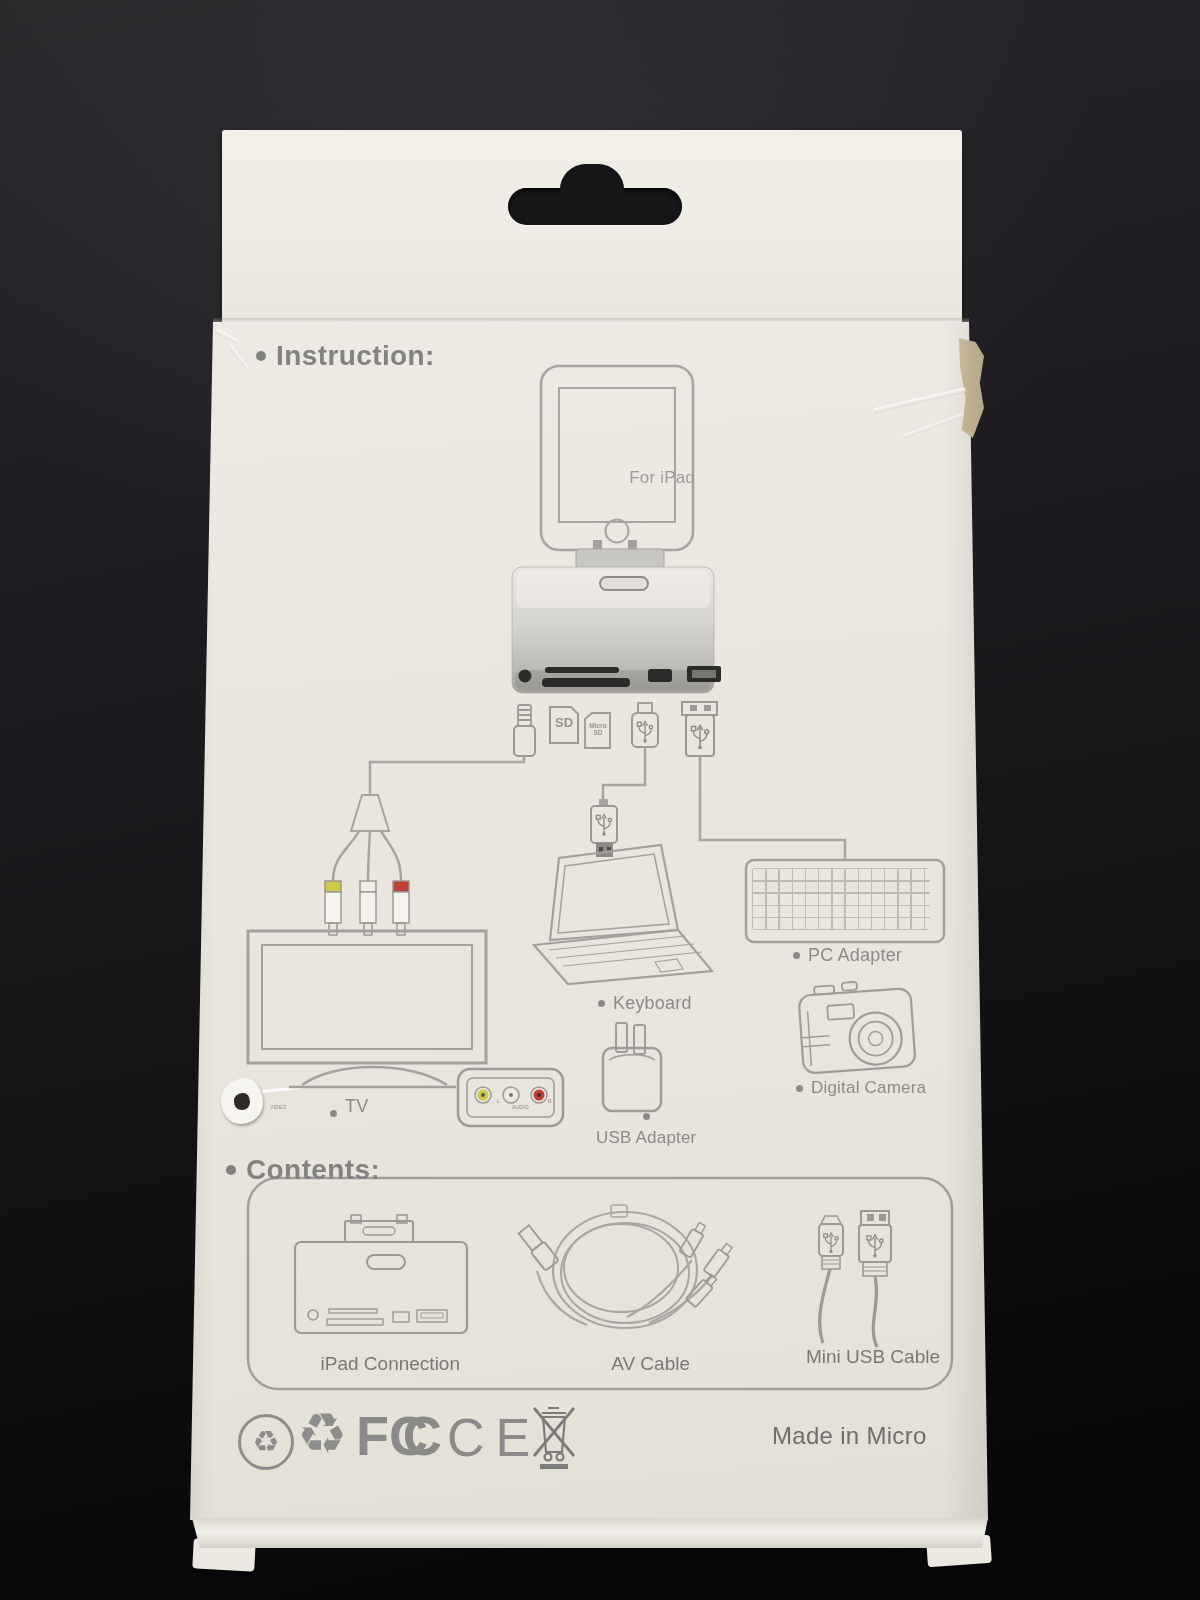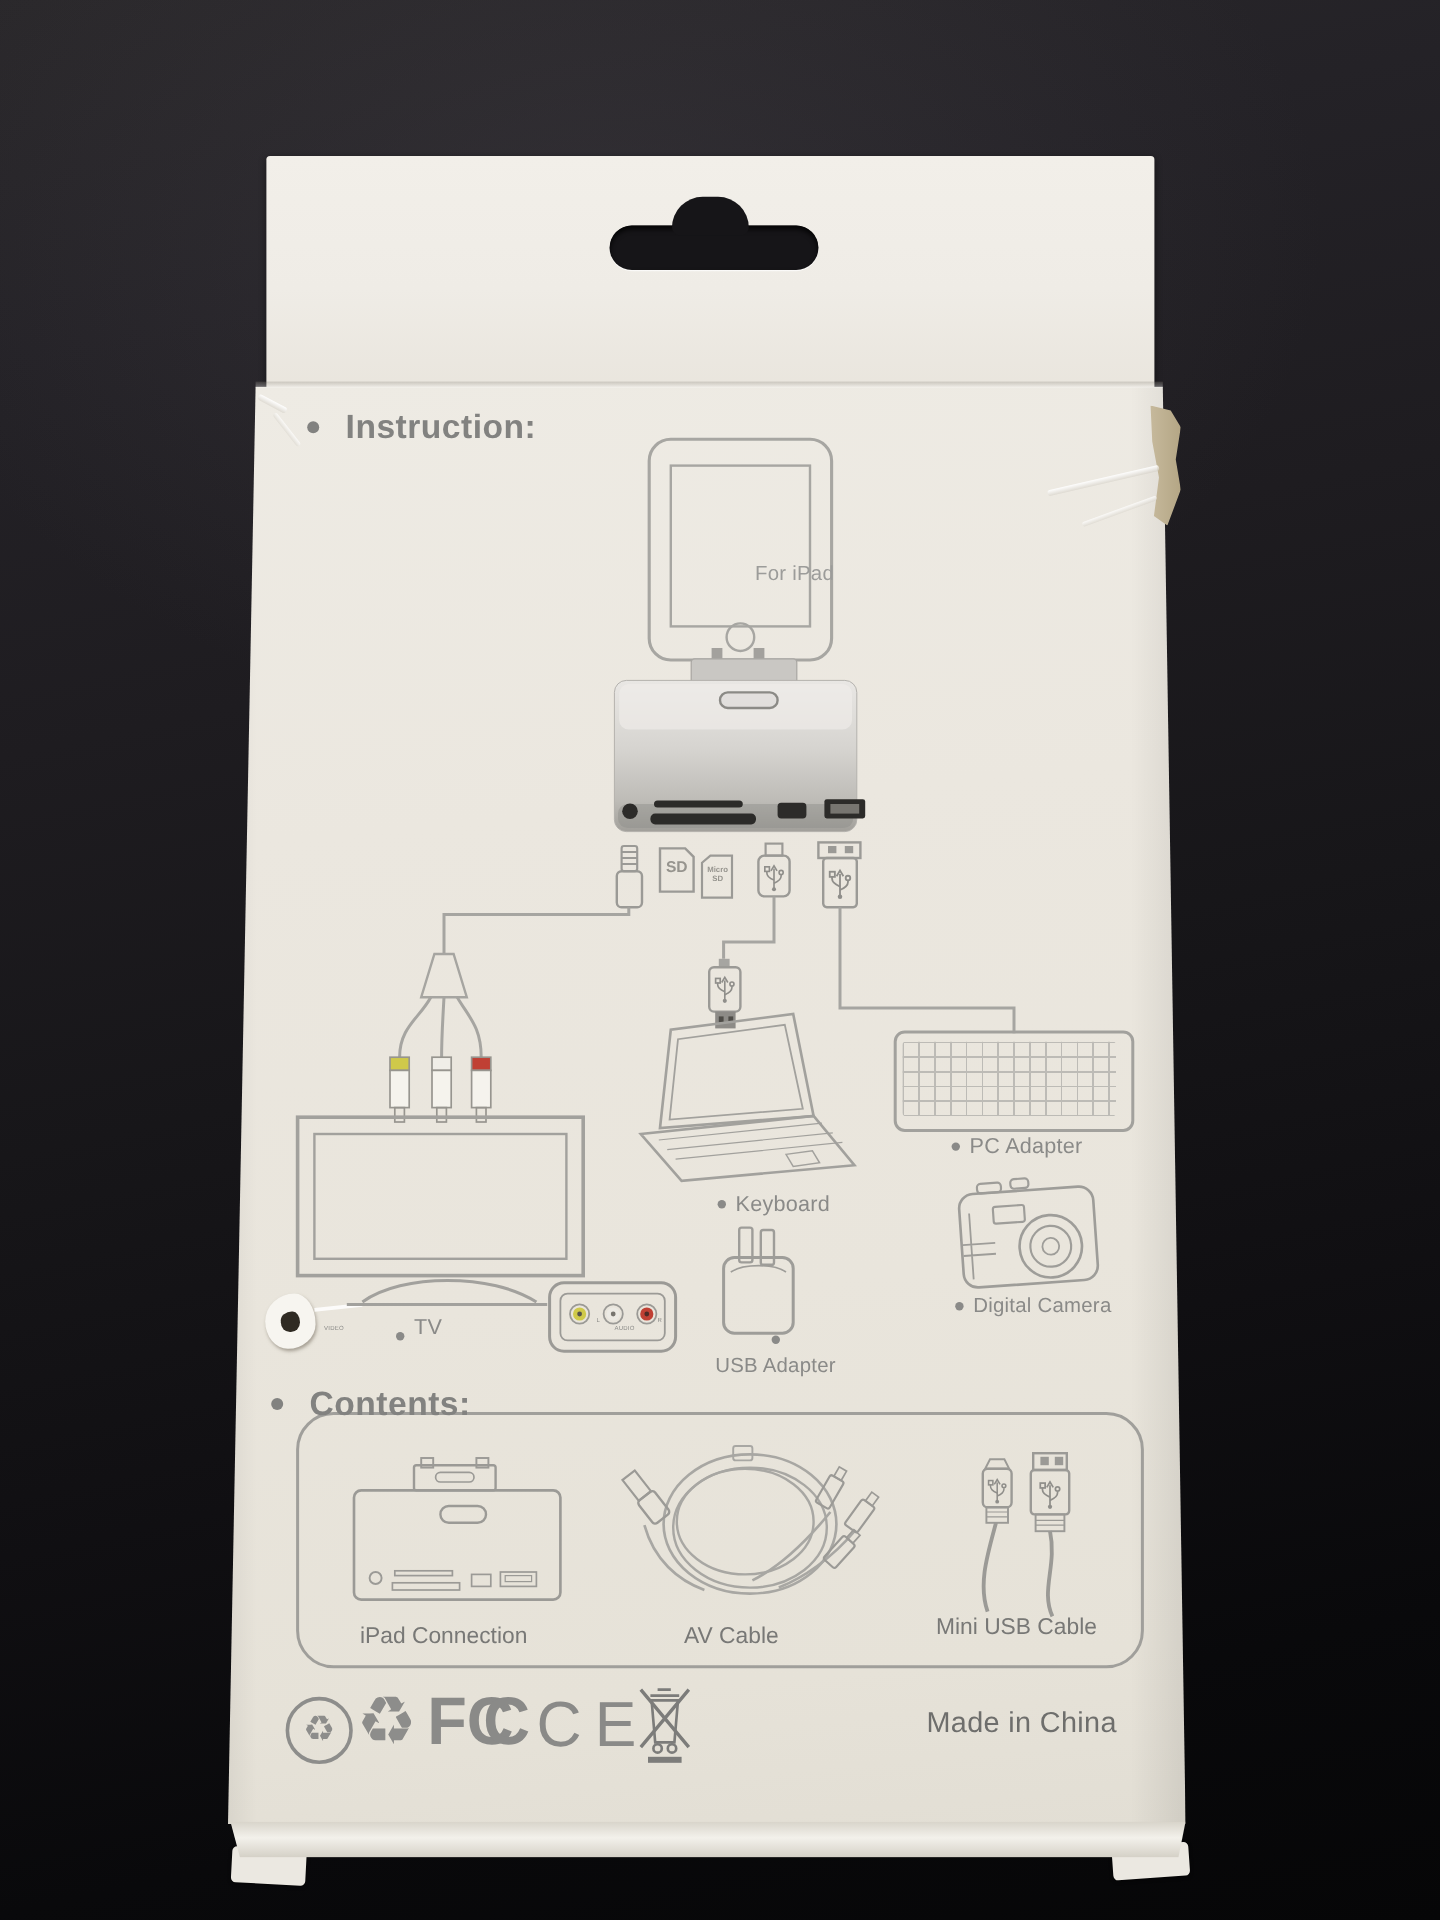--- a/index.html
+++ b/index.html
@@ -36,26 +36,26 @@
   .c1{left:872px;top:398px;width:95px;height:5px;transform:rotate(-13deg);}
   .c2{left:900px;top:424px;width:66px;height:4px;transform:rotate(-20deg);opacity:.8;}
   .c3{left:214px;top:334px;width:26px;height:5px;transform:rotate(28deg);}
   .c4{left:222px;top:356px;width:34px;height:4px;transform:rotate(52deg);opacity:.75;}
   .blob{left:221px;top:1078px;width:42px;height:46px;background:#f7f5f0;z-index:2;
     border-radius:58% 42% 55% 45%/50% 55% 45% 50%;box-shadow:1px 2px 3px rgba(120,112,98,.6);}
   .blob:after{content:"";position:absolute;left:13px;top:15px;width:16px;height:17px;background:#2f2a23;
     border-radius:60% 40% 50% 50%/45% 55% 50% 50%;}
   .blob-streak{left:262px;top:1088px;width:40px;height:3px;background:rgba(255,255,255,.85);transform:rotate(-6deg);z-index:2;}
   
-  .heading{display:flex;align-items:center;gap:22px;font-weight:bold;font-size:28px;color:#828280;letter-spacing:.4px;z-index:4;}
+  .heading{display:flex;align-items:center;gap:10px;font-weight:bold;font-size:28px;color:#828280;letter-spacing:.4px;z-index:4;}
   .dot{width:7px;height:7px;border-radius:50%;background:#8a8a88;flex:0 0 auto;}
   .dot.lg{width:10px;height:10px;background:#828280;}
   .lbl{display:flex;align-items:center;gap:8px;font-size:18px;color:#8a8a88;z-index:4;letter-spacing:.2px;}
   .lbl.sm{font-size:17px;justify-content:center;}
-  .clabel{font-size:19px;color:#787876;z-index:4;text-align:left;}
+  .clabel{font-size:19px;color:#787876;z-index:4;text-align:right;}
   .foripad{font-size:17px;color:#9c9c9a;z-index:4;text-align:right;letter-spacing:.2px;}
   .sdtxt{font-size:13px;font-weight:bold;color:#96948e;z-index:4;text-align:center;}
   .microtxt{font-size:6.5px;line-height:7px;font-weight:bold;color:#96948e;z-index:4;text-align:center;}
   .tinytxt{font-size:5px;color:#8b8b88;z-index:4;letter-spacing:.2px;}
   .madein{font-size:24px;color:#6e6e6c;z-index:4;letter-spacing:.3px;}
   
   .greendot{left:238px;top:1414px;width:50px;height:50px;border:3.5px solid #8d8d8b;border-radius:50%;z-index:4;
     display:flex;align-items:center;justify-content:center;font-size:30px;color:#8d8d8b;line-height:1;}
   .recy{left:297px;top:1406px;font-size:56px;color:#8d8d8b;z-index:4;line-height:1;}
   .fcc{left:356px;top:1408px;z-index:4;font-weight:bold;font-size:54px;color:#8a8a88;transform:scaleY(1.04);line-height:1;}
@@ -355,15 +355,15 @@
   <svg class="weee" width="52" height="76" viewBox="0 0 52 76">
     <g stroke="#7c7c7a" fill="none" stroke-width="2.2">
       <path d="M20,8 H31 M14,13 H38"></path>
       <path d="M15,17 L37,17 L34,52 L18,52 Z"></path>
       <circle cx="20" cy="57" r="3.5"></circle>
       <circle cx="32" cy="57" r="3.5"></circle>
       <path d="M6,8 L46,56 M46,8 L6,56" stroke-width="2.8"></path>
     </g>
     <rect x="12" y="64" width="28" height="5" fill="#7c7c7a"></rect>
   </svg>
-  <div class="abs madein" style="left:772px;top:1422px;">Made in China</div>
+  <div class="abs madein" style="left:772px;top:1422px;">Made in Micro</div>
 
 </div>
 
 </body></html>

